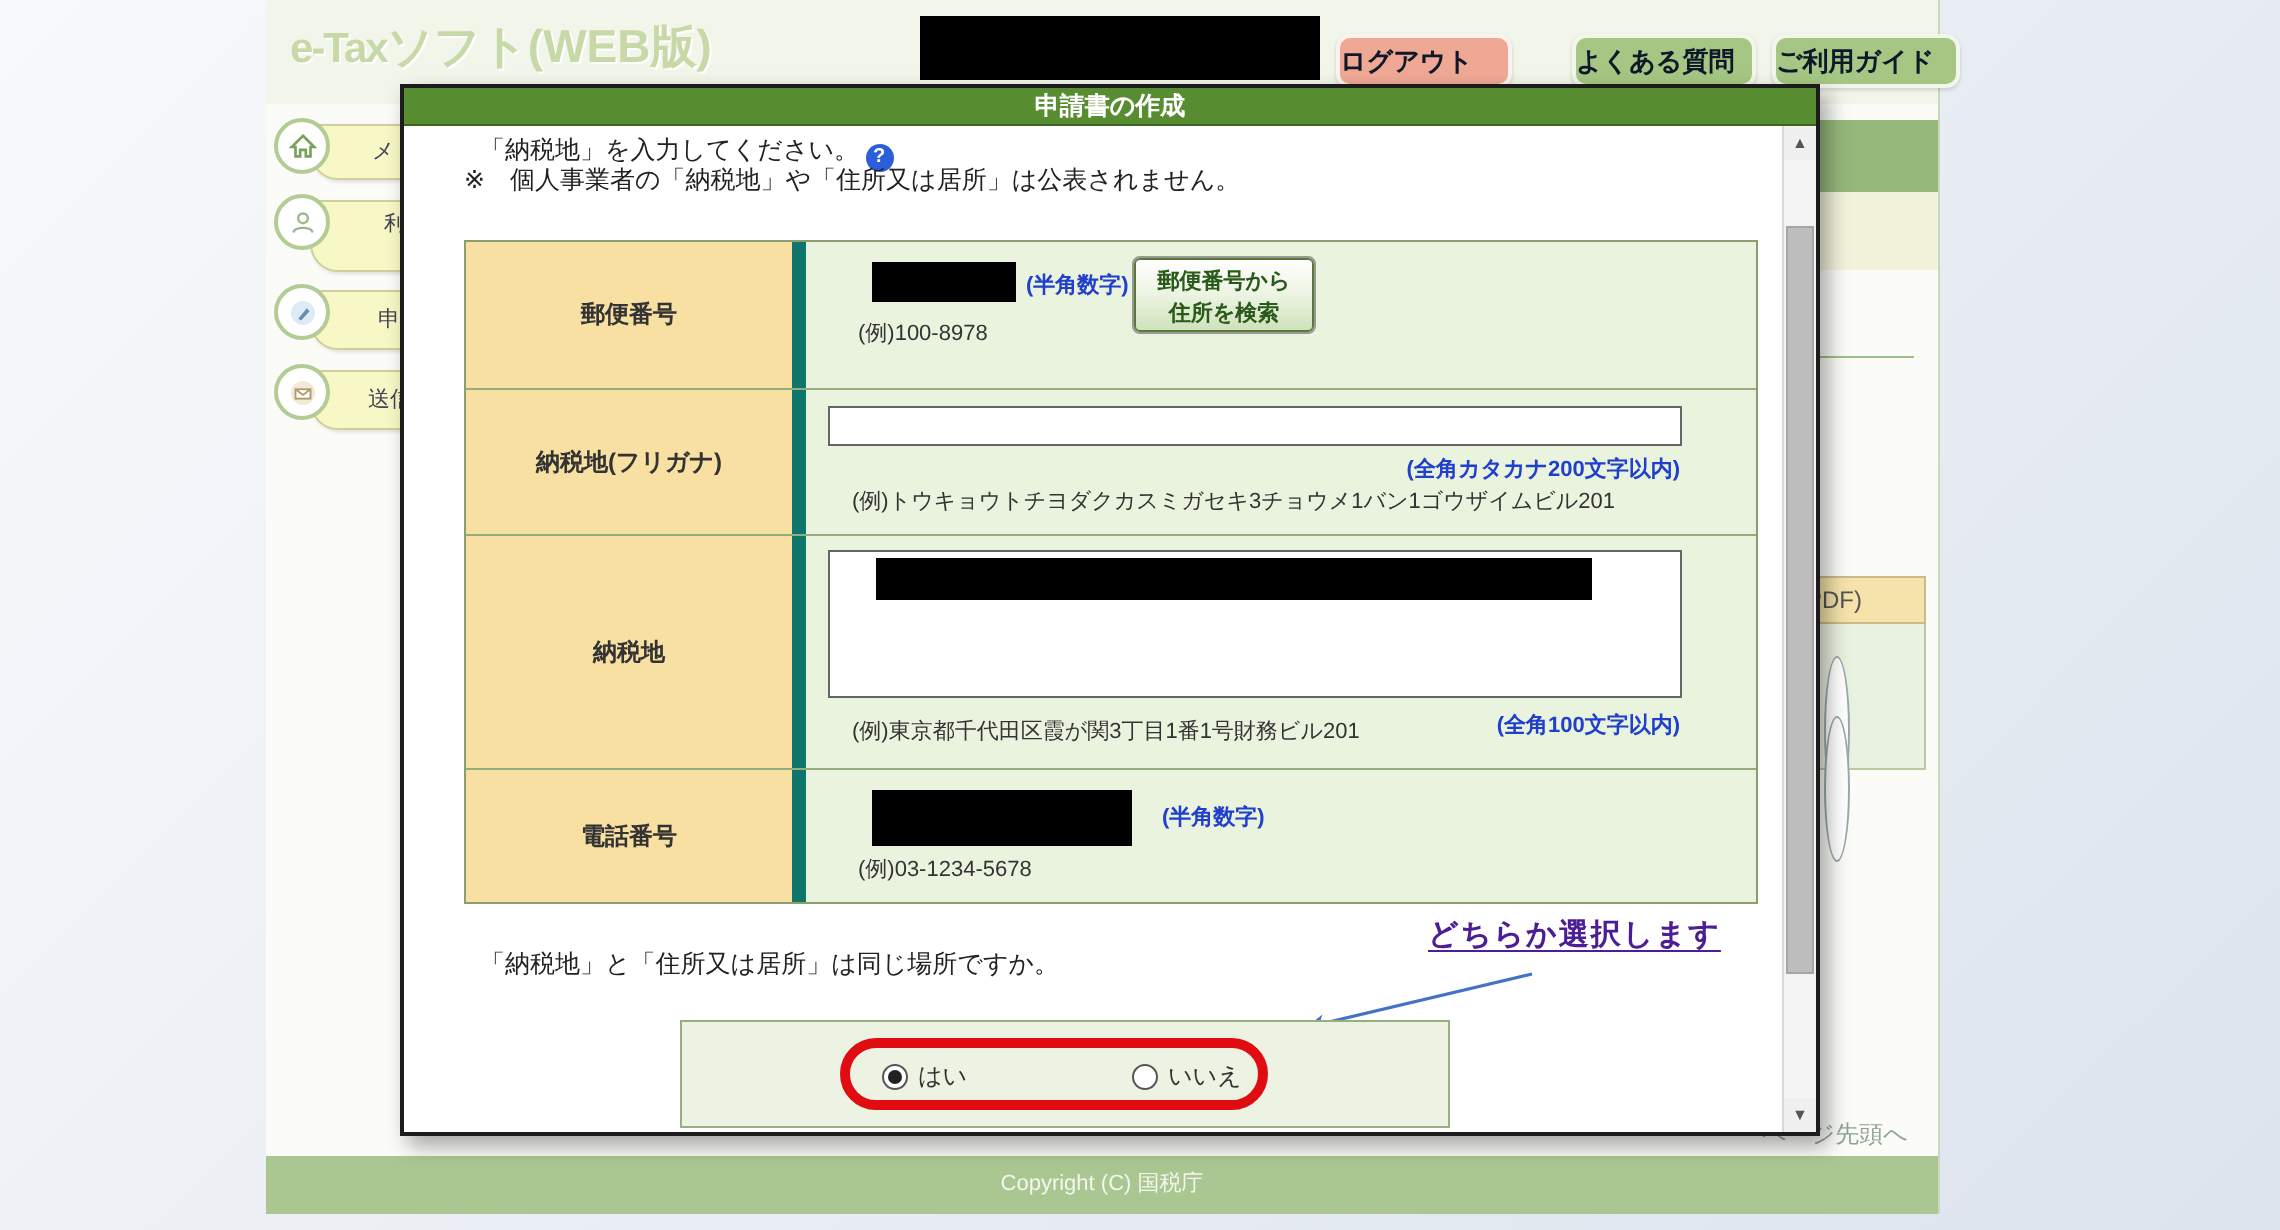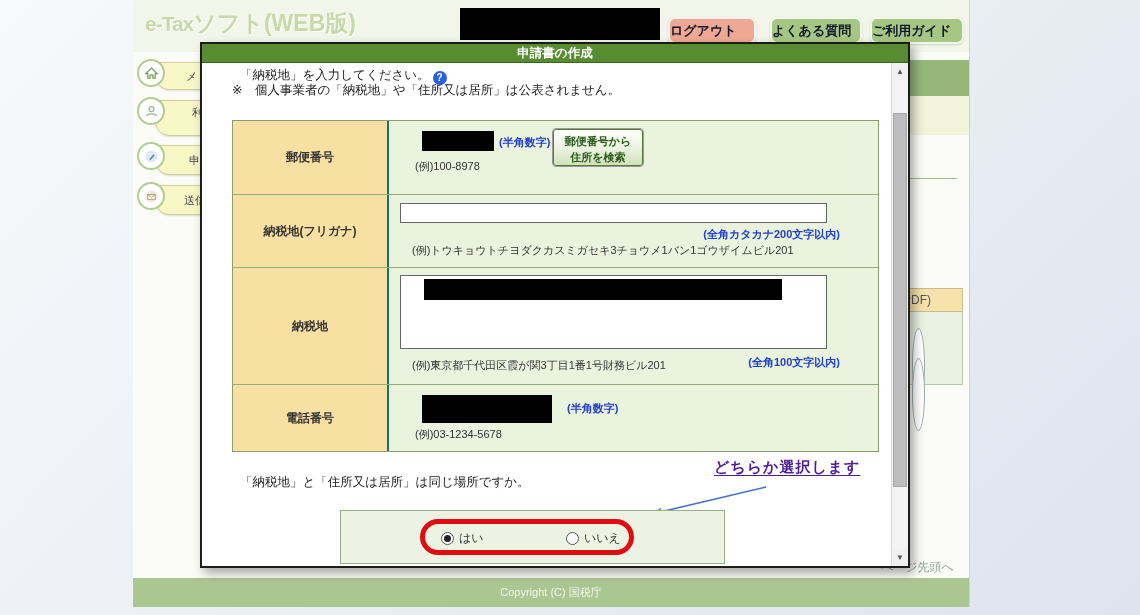--- a/index.html
+++ b/index.html
@@ -18,21 +18,21 @@
   .logo { position:absolute; left:12px; top:8px; color:#c8d9a8; white-space:nowrap;
     text-shadow:1px 1px 0 #ffffff; font-weight:bold; }
   .logo .main { font-size:21px; letter-spacing:-1px; }
   .logo .sub { font-size:23px; }
   .redact { background:#000; position:absolute; }
   .hdr-redact { left:327px; top:8px; width:200px; height:32px; }
   .hbtn { position:absolute; top:17px; height:27px; border-radius:7px; color:#0f172a;
     font-size:13px; font-weight:bold; line-height:23px;
     border:2px solid rgba(255,255,255,.85); box-shadow:0 1px 2px rgba(0,0,0,.15); cursor:pointer; }
   .hbtn.salmon { background:#efa893; }
-  .hbtn.green  { background:#a6c783; }
+  .hbtn.green  { background:#a6c783;margin-left:16px; }
   .btn-logout { left:535px; width:88px; }
   .btn-faq    { left:637px; width:92px; }
   .btn-guide  { left:737px; width:94px; }
 
   .nav-band    { position:absolute; left:150px; right:0; top:60px; height:36px; background:#95b87a; }
   .yellow-band { position:absolute; left:150px; right:0; top:96px; height:39px; background:#f1f3da; }
   .thin-hr     { position:absolute; left:640px; top:178px; width:184px; height:1px; background:#9ebf86; }
 
   .pdf-head { position:absolute; left:710px; top:288px; width:120px; height:24px;
     background:#f6e2ab; border:1px solid #c9bb8a; font-size:12px; color:#555;
@@ -70,21 +70,21 @@
     border-bottom:1px solid #3a6420; }
   .intro1 { position:absolute; left:38px; top:23px; font-size:12.5px; color:#222; }
   .intro2 { position:absolute; left:30px; top:38px; font-size:12.5px; color:#222; }
   .help { display:inline-block; width:14px; height:14px; border-radius:50%; background:#2b5fd9;
     color:#fff; font-size:10px; font-weight:bold; text-align:center; line-height:14px;
     vertical-align:-2px; margin-left:3px; cursor:pointer; }
 
   .ftable { position:absolute; left:30px; top:76px; width:647px; border:1px solid #8a9e6e; }
   .frow { display:flex; border-bottom:1px solid #94ad7a; }
   .frow:last-child { border-bottom:none; }
-  .fcell-l { width:156px; background:#f8e0a3; border-right:2px solid #0f766e;
+  .fcell-l { width:170px; background:#f8e0a3; border-right:7px solid #0f766e;
     display:flex; align-items:center; justify-content:center;
     font-size:12px; font-weight:bold; color:#333; }
   .fcell-r { flex:1; background:#eaf3de; position:relative; }
   .r1 { height:74px; } .r2 { height:73px; } .r3 { height:117px; } .r4 { height:66px; }
   .hint { position:absolute; color:#1f3fcc; font-size:11px; font-weight:bold; white-space:nowrap; }
   .example { position:absolute; color:#333; font-size:11px; white-space:nowrap; }
   .txtbox { position:absolute; background:#fff; border:1px solid #666; }
 
   .postal-redact  { left:33px; top:10px; width:72px; height:20px; }
   .addr-redact    { left:35px; top:11px; width:358px; height:21px; z-index:2; }

